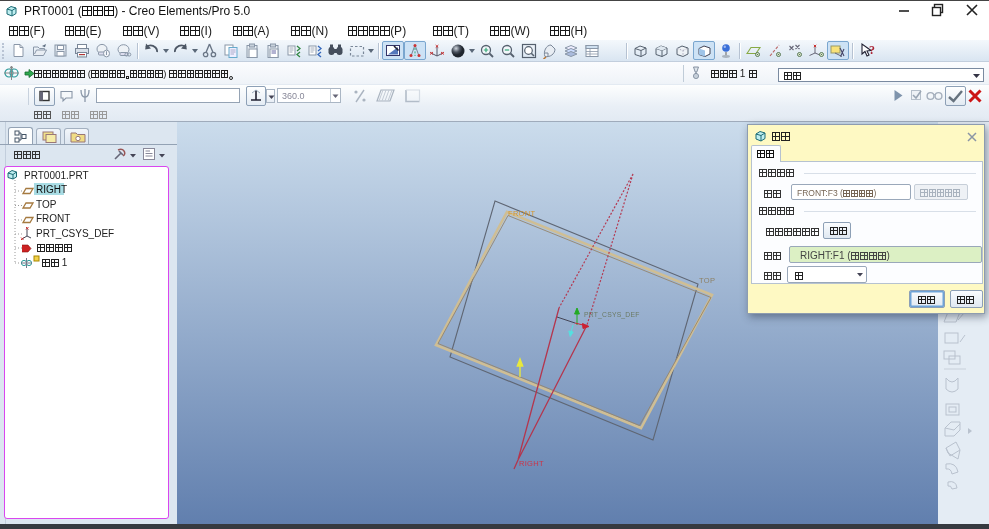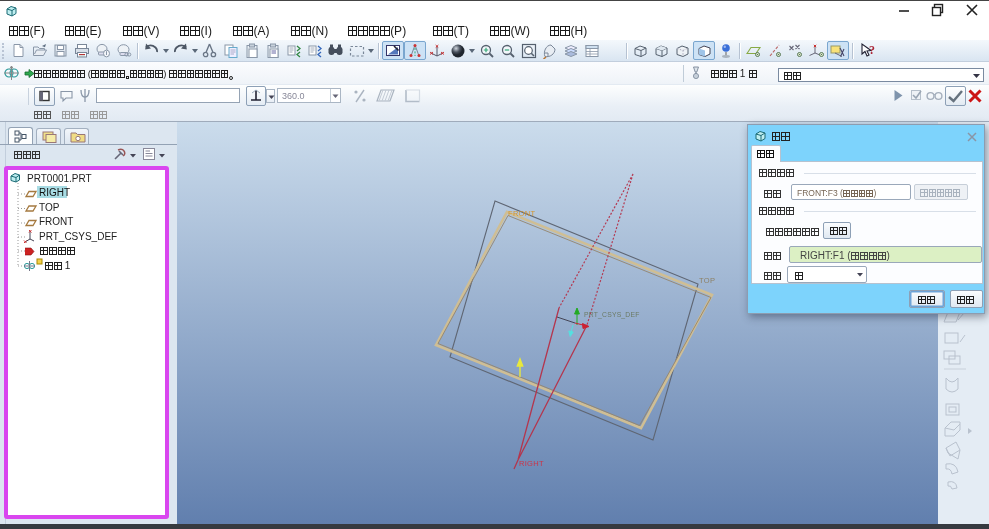--- a/index.html
+++ b/index.html
@@ -10,36 +10,37 @@
 .titlebar{position:absolute;left:0;top:0;width:989px;height:19px;background:#fff;border-top:1px solid #444}
 .menubar{position:absolute;left:0;top:19px;width:989px;height:21px;background:#fff;font-size:11px;color:#1a1a1a}
 .menubar span{position:absolute;top:5px}
 .toolbar{position:absolute;left:0;top:40px;width:989px;height:22px;background:linear-gradient(#f4f8fc,#d9e5f1);border-bottom:1px solid #c2cedd;display:flex;align-items:center}
 .msgrow{position:absolute;left:0;top:62px;width:989px;height:23px;background:linear-gradient(#fbfcfe,#eff3f8);border-bottom:1px solid #e3eaf2}
 .dashrow{position:absolute;left:0;top:85px;width:989px;height:37px;background:linear-gradient(#fdfefe,#e9eff6 60%,#e2eaf3);border-bottom:1px solid #9fabbb}
 .main{position:absolute;left:0;top:122px;width:989px;height:407px;background:#dde6f0}
 .gfx{position:absolute;left:177px;top:0;width:761px;height:402px;background:linear-gradient(#cbdcec,#617fae)}
 .rightbar{position:absolute;left:938px;top:0;width:51px;height:402px;background:#e4ecf4}
 .bottomstrip{position:absolute;left:0;top:402px;width:989px;height:5px;background:#363a40}
-.dialog{position:absolute;left:747px;top:2px;width:238px;height:190px;background:#7dd3fc;border:1px solid #8d9cb0;box-shadow:2px 3px 8px rgba(30,40,60,.45)}
+.dialog{position:absolute;left:747px;top:2px;width:238px;height:190px;background:#fef9c3;border:1px solid #8d9cb0;box-shadow:2px 3px 8px rgba(30,40,60,.45)}
 .ic{width:21px;height:18px;display:flex;align-items:center;justify-content:center;flex:none}
 .sep{width:7px;height:16px;flex:none;position:relative}
 .sep::before{content:"";position:absolute;left:3px;top:0;width:1px;height:16px;background:#b6c2d2;box-shadow:1px 0 0 #fff}
 .car{width:8px;height:18px;flex:none;display:flex;align-items:center;justify-content:center}
 .car::before{content:"";border:3px solid transparent;border-top:4px solid #5a6878;margin-top:4px}
 .btn{background:linear-gradient(#fafcfe,#dfe8f1);border:1px solid #8da0b6;border-radius:2px}
 .ic.pr{background:#cde2f5;border:1px solid #7aa6cf;border-radius:2px;width:22px;height:19px}
 </style></head>
 <body>
 
 <div class="titlebar">
 <svg class="abs" style="left:5px;top:4px" width="13" height="12">
       <path d="M2 4 L6 1.5 L11 3 L11 8.5 L7 11 L2 9 Z" fill="#bfeef0" stroke="#1a6a74" stroke-width="1"></path>
       <path d="M2 4 L7 5.5 L11 3 M7 5.5 L7 11" fill="none" stroke="#1a6a74" stroke-width="1"></path>
     </svg>
+<span class="abs" style="left:24px;top:3px;font-size:12px;color:#111">PRT0001 (<i class="k"></i><i class="k"></i><i class="k"></i>) - Creo Elements/Pro 5.0</span>
 <svg class="abs" style="left:898px;top:3px" width="12" height="13">
       <path d="M1 7 H11" stroke="#222" stroke-width="1.6"></path>
     </svg>
 <svg class="abs" style="left:931px;top:2px" width="13" height="14">
       <rect x="3.5" y="1.5" width="8" height="8" fill="#fff" stroke="#222" stroke-width="1.4"></rect>
       <rect x="1.5" y="4.5" width="8" height="8" fill="#fff" stroke="#222" stroke-width="1.4"></rect>
     </svg>
 <svg class="abs" style="left:965px;top:2px" width="14" height="14">
       <path d="M2 2 L12 12 M12 2 L2 12" stroke="#222" stroke-width="1.6"></path>
     </svg>
@@ -493,21 +494,21 @@
         <path d="M1 1 L4 4.5 L7 1" fill="#445"></path>
       </svg>
 <svg class="abs" style="left:142px;top:25px" width="14" height="14">
         <rect x="1.5" y="1.5" width="11" height="11" fill="#fff" stroke="#889"></rect>
         <path d="M3.5 4 H8 M3.5 6.5 H10.5 M3.5 9 H10.5" stroke="#889"></path>
       </svg>
 <svg class="abs" style="left:158px;top:31px" width="8" height="6">
         <path d="M1 1 L4 4.5 L7 1" fill="#445"></path>
       </svg>
 
-<div class="abs" style="left:4px;top:44px;width:165px;height:353px;background:#fff;border:4px solid #d946ef;border-radius:3px">
+<div class="abs" style="left:4px;top:44px;width:165px;height:353px;background:#fff;border:1px solid #d946ef;border-radius:3px">
 <svg class="abs" style="left:0;top:0" width="163" height="351">
 <g stroke="#999" stroke-dasharray="1 2">
 <path d="M10 13 V96"></path>
             <path d="M10 24 H17"></path>
             <path d="M10 38.5 H17"></path>
             <path d="M10 53 H17"></path>
             <path d="M10 67 H17"></path>
             <path d="M10 81 H17"></path>
             <path d="M10 96 H17"></path>
 </g>

